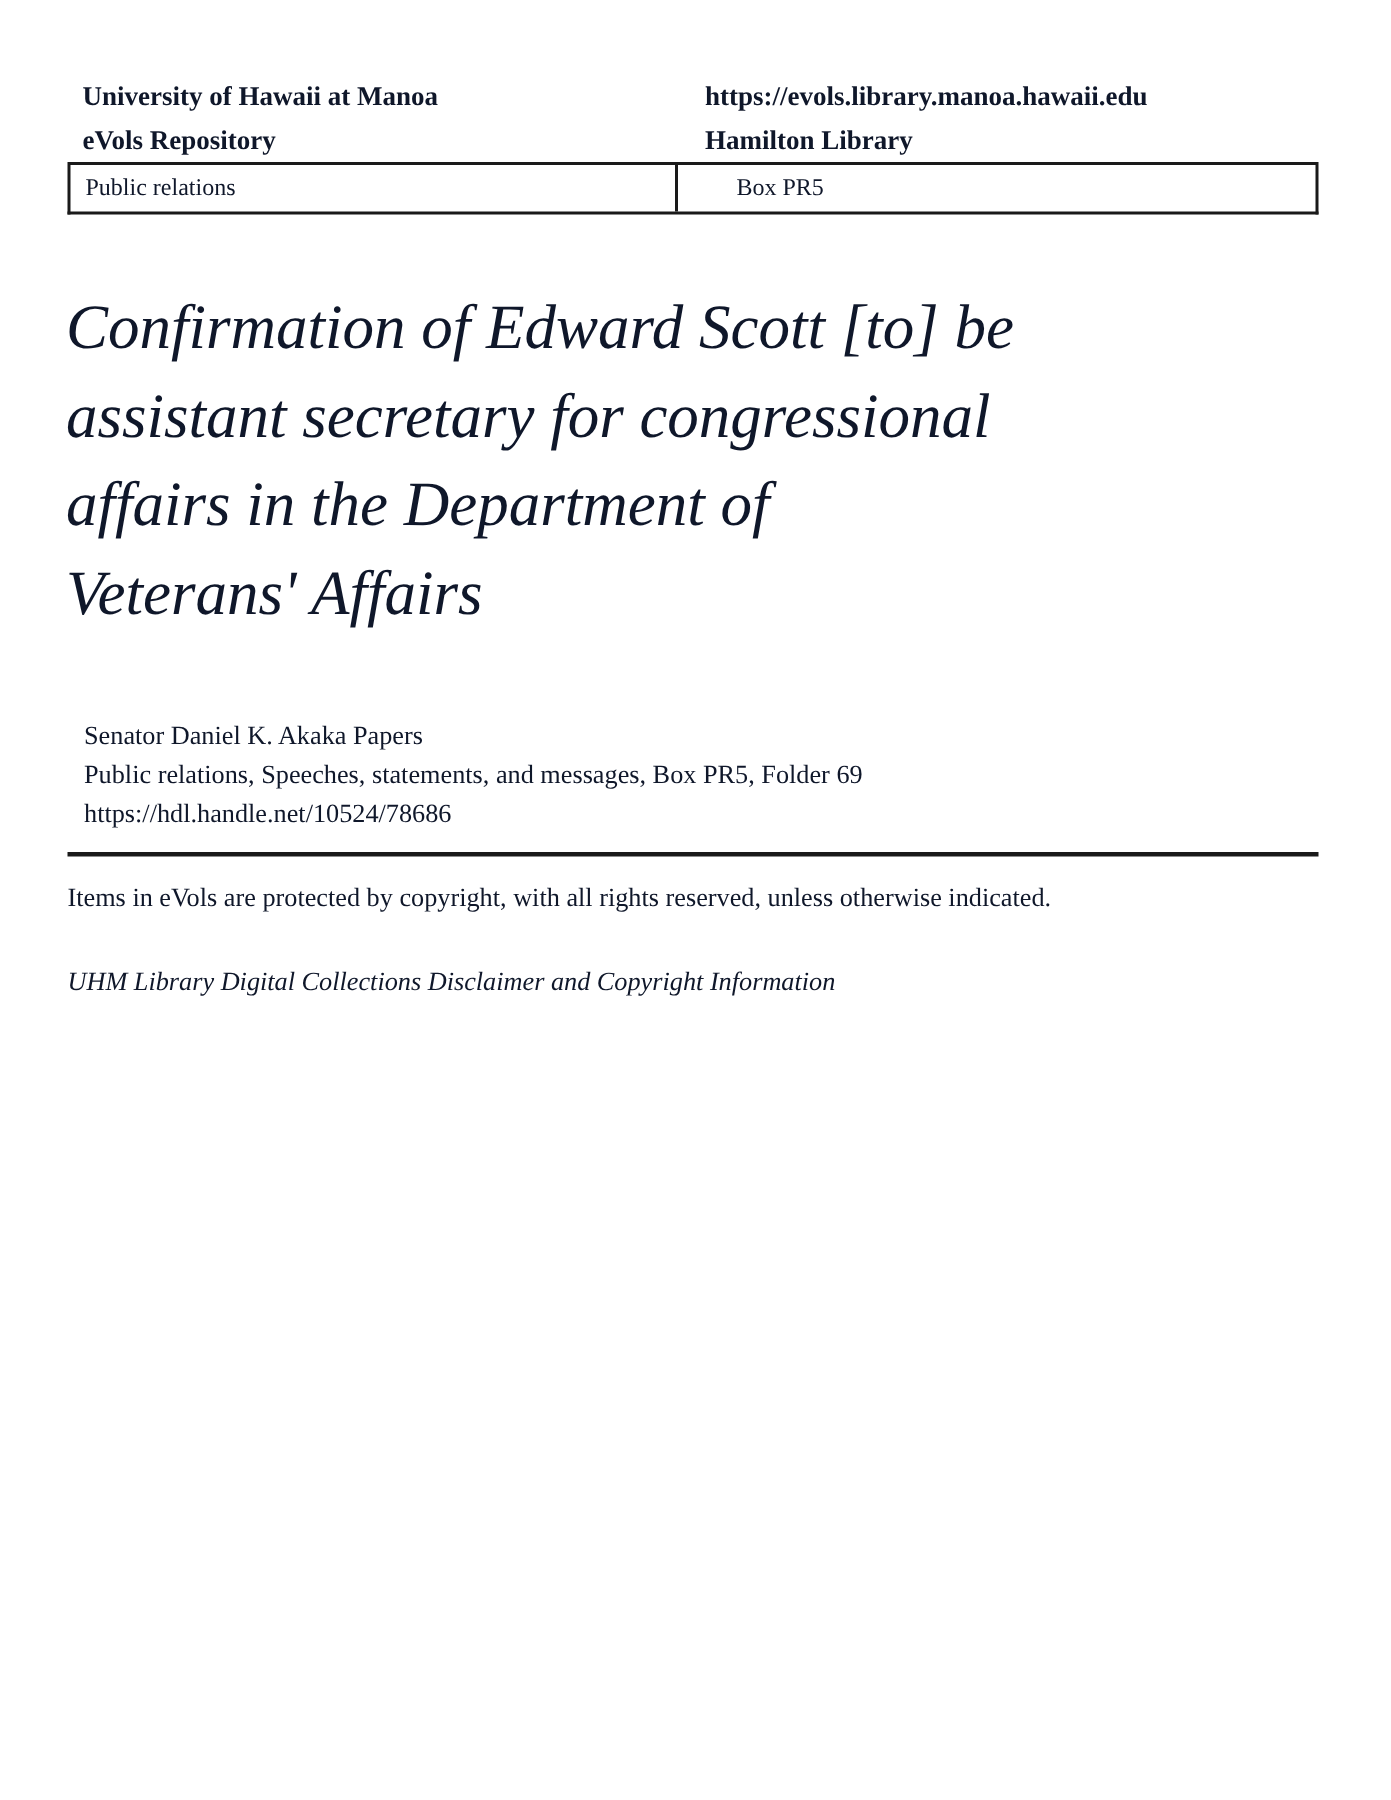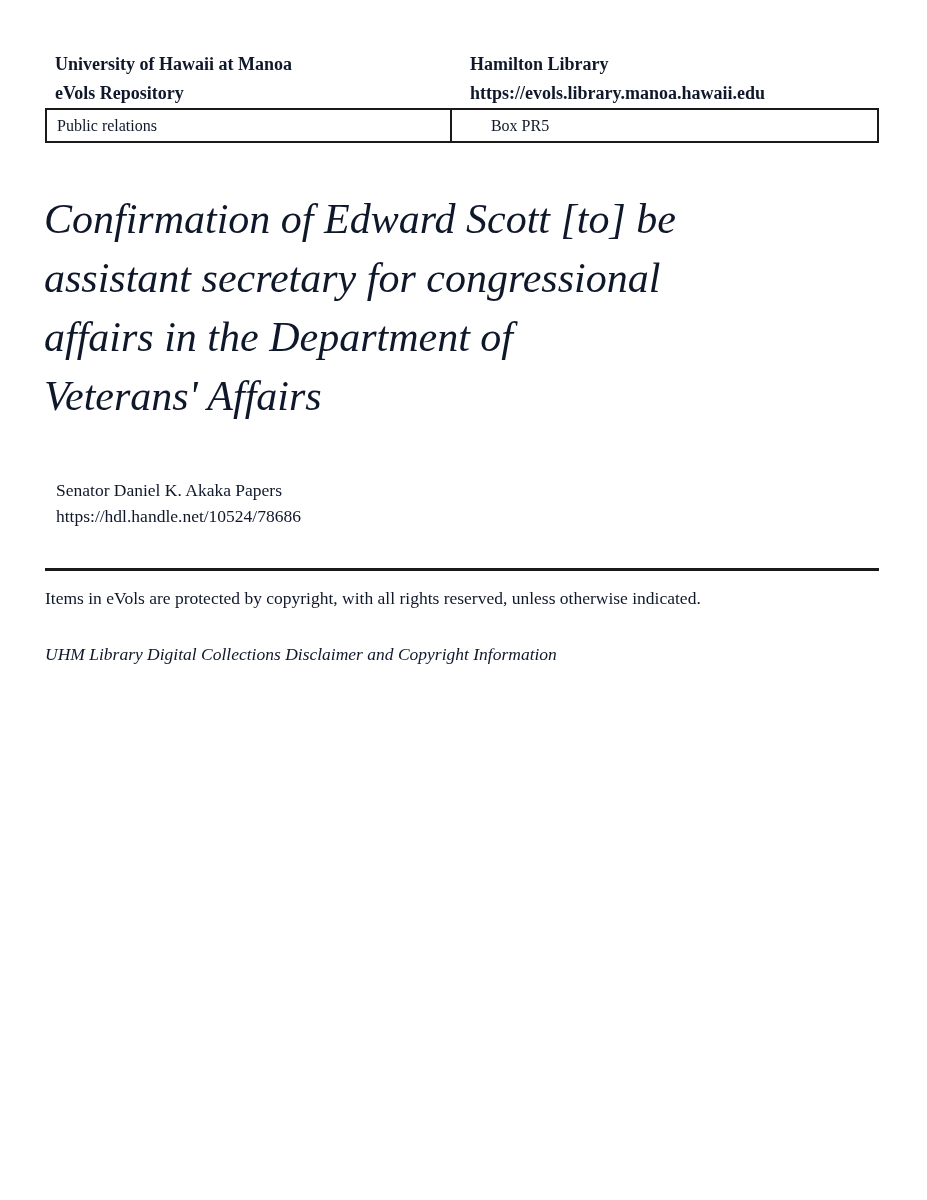--- a/index.html
+++ b/index.html
@@ -111,22 +111,22 @@
 
 <div class="page">
 
   <div class="header-table">
     <div class="header-row-top">
       <div class="cell c1">
         <div>University of Hawaii at Manoa</div>
         <div>eVols Repository</div>
       </div>
       <div class="cell c2">
+        <div>https://evols.library.manoa.hawaii.edu</div>
         <div>Hamilton Library</div>
-        <div>https://evols.library.manoa.hawaii.edu</div>
       </div>
     </div>
     <div class="header-row-bottom">
       <div class="cell c1">
         <span>Public relations</span>
       </div>
       <div class="cell c2">
         <span>Box PR5</span>
       </div>
     </div>
@@ -134,20 +134,21 @@
 
   <div class="doc-title">
     <div>Confirmation of Edward Scott [to] be</div>
     <div>assistant secretary for congressional</div>
     <div>affairs in the Department of</div>
     <div>Veterans' Affairs</div>
   </div>
 
   <div class="metadata">
     <div>Senator Daniel K. Akaka Papers</div>
+    <div>Public relations, Speeches, statements, and messages, Box PR5, Folder 69</div>
     <div>https://hdl.handle.net/10524/78686</div>
   </div>
 
   <div class="footer-divider"></div>
   <div class="rights-line">Items in eVols are protected by copyright, with all rights reserved, unless otherwise indicated.</div>
   <div class="disclaimer-line">UHM Library Digital Collections Disclaimer and Copyright Information</div>
 
 </div>
 
 </body></html>

